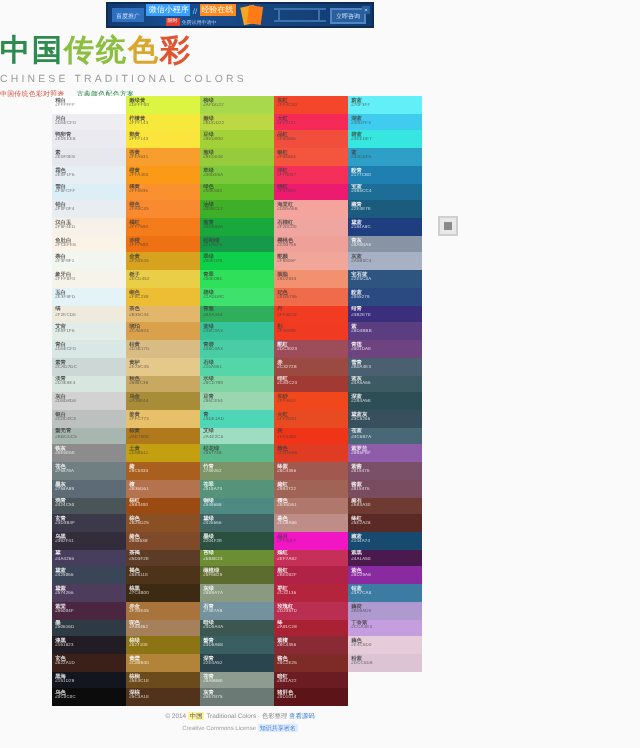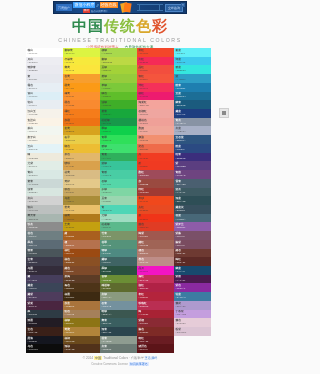--- a/index.html
+++ b/index.html
@@ -39,21 +39,21 @@
   .ad-btn{
     margin-right:3px;background:#2a5f9e;color:#cfe3ff;font-size:3px;
     padding:1px 2px;border:1px solid #4f86c6;
   }
   .ad-close{
     position:absolute;right:1px;top:1px;width:4px;height:4px;
     background:#2a5f9e;color:#cfe3ff;font-size:3px;line-height:4px;text-align:center;
   }
 
   
-  .title-wrap{position:absolute;left:0;top:17px;width:240px;text-align:center;}
+  .title-wrap{position:absolute;left:0;top:17px;width:240px;}
   .title{
     font-size:15px;font-weight:bold;color:#2f8a4e;letter-spacing:1px;
     line-height:18px;
   }
   .title .c2{color:#2f8a4e;}
   .title .c3{color:#8bbf3f;}
   .title .c4{color:#d9a72b;}
   .title .c5{color:#e0552f;}
   .subtitle{
     font-size:5.2px;color:#9b9b9b;letter-spacing:1.6px;margin-top:2px;line-height:7px;

